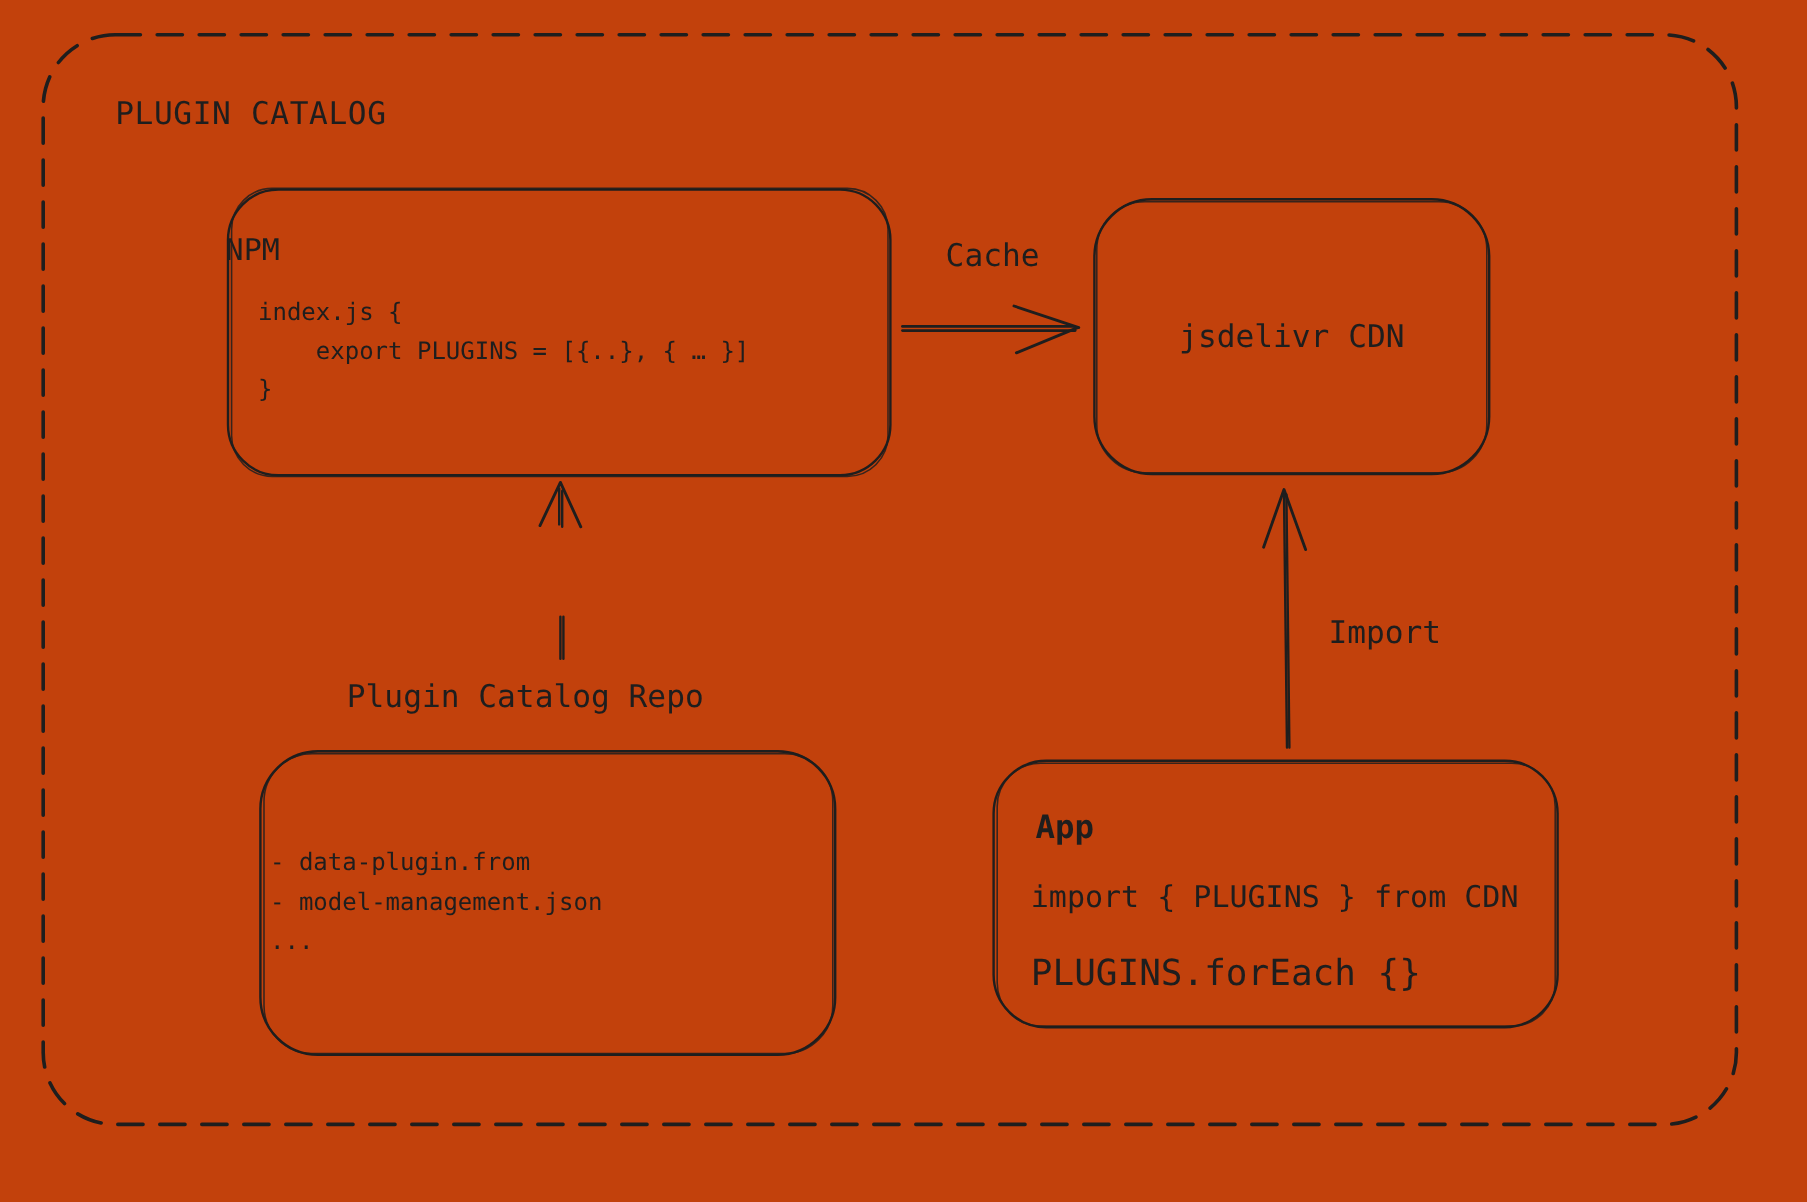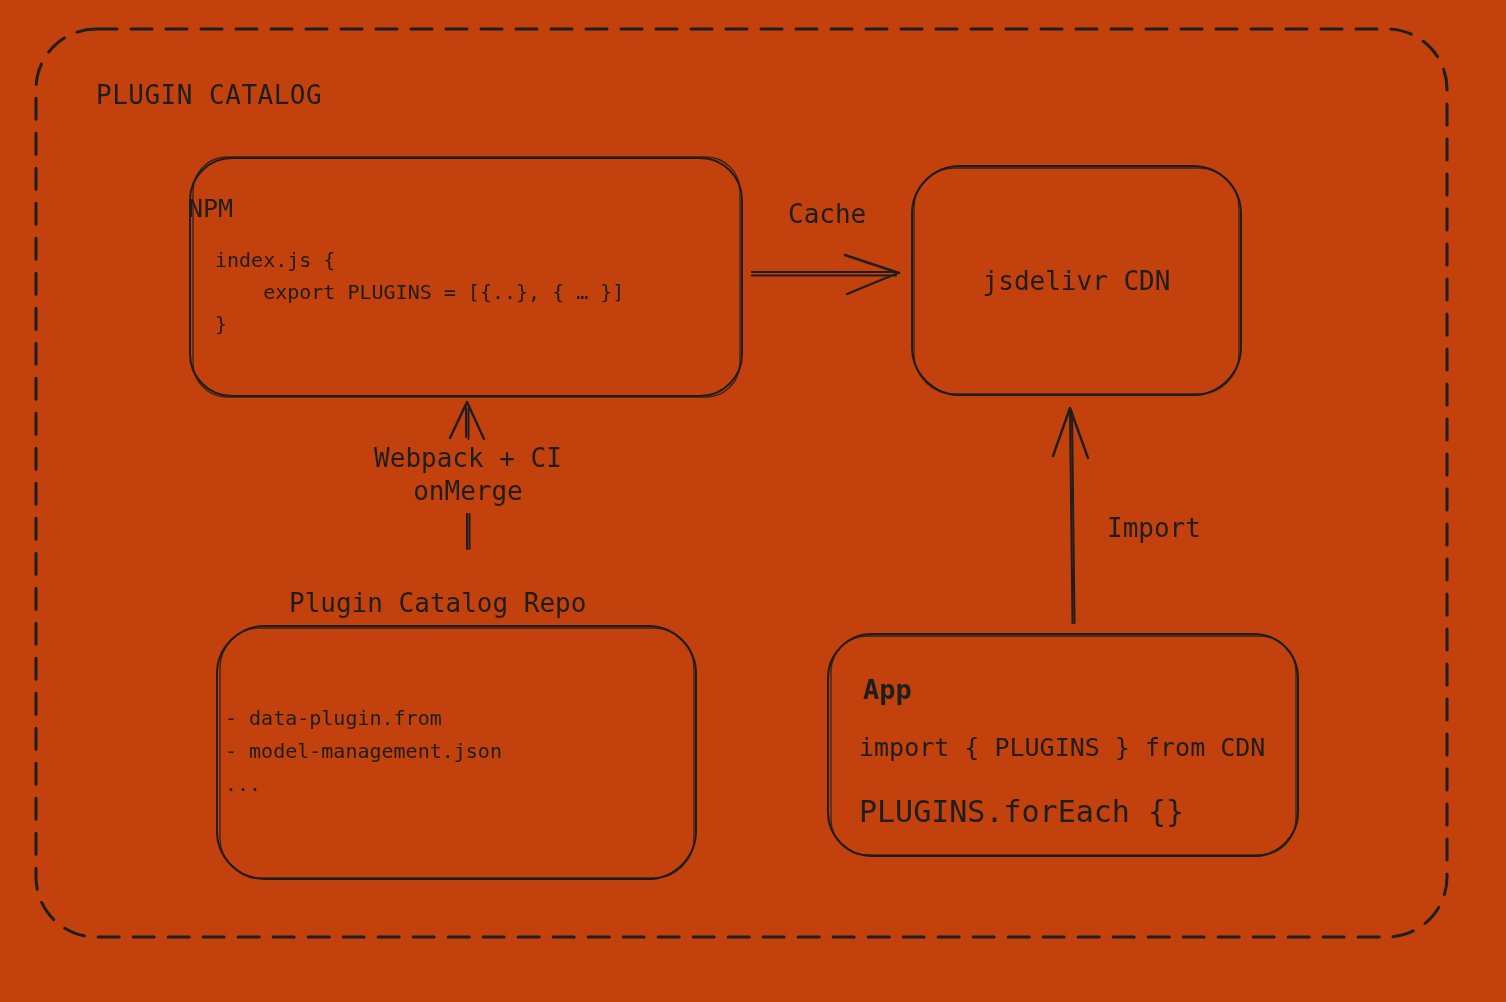--- a/index.html
+++ b/index.html
@@ -79,21 +79,21 @@
   </div>
 
   <div class="node" style="left:910px; top:164px; width:333px; height:233px;">
     <svg class="node-box-svg" width="333" height="233" viewBox="0 0 333 233">
       <rect x="2" y="2" width="329" height="229" rx="48" ry="48" stroke-width="2"></rect>
       <rect x="4" y="4" width="325" height="226" rx="40" ry="40" stroke-width="1.3" opacity="0.85"></rect>
     </svg>
     <div class="cdn-center">jsdelivr CDN</div>
   </div>
 
-  <div class="abs edge-label" style="left:289px; top:566px;margin-top:22px;">Plugin Catalog Repo</div>
+  <div class="abs edge-label" style="left:289px; top:566px;">Plugin Catalog Repo</div>
 
   <div class="node" style="left:215px; top:624px; width:483px; height:257px;">
     <svg class="node-box-svg" width="483" height="257" viewBox="0 0 483 257">
       <rect x="2" y="2" width="479" height="253" rx="48" ry="48" stroke-width="2"></rect>
       <rect x="5" y="4" width="474" height="250" rx="40" ry="40" stroke-width="1.3" opacity="0.85"></rect>
     </svg>
     <pre class="code" style="left:10px; top:78px; line-height:33px;">- data-plugin.from
 - model-management.json
 ...</pre>
   </div>
@@ -116,22 +116,20 @@
   </svg>
   <div class="abs edge-label" style="left:788px; top:199px;">Cache</div>
 
   <svg class="abs" style="left:440px; top:395px;" width="60" height="160" viewBox="0 0 60 160">
     <path d="M10 43 L27 7 L44 44" stroke-width="2.4"></path>
     <path d="M26 12 V42" stroke-width="2"></path>
     <path d="M28.5 14 V44" stroke-width="2"></path>
     <path d="M27 119 V154" stroke-width="2"></path>
     <path d="M29.5 119 V154" stroke-width="2"></path>
   </svg>
-  <div class="abs edge-label centered" style="left:340px; top:442px; width:256px;">Webpack + CI
-onMerge</div>
 
   <svg class="abs" style="left:1040px; top:400px;" width="70" height="230" viewBox="0 0 70 230">
     <path d="M13 56 L30 8 L48 58" stroke-width="2.4"></path>
     <path d="M30 12 L32.5 223" stroke-width="2"></path>
     <path d="M32 12 L34.5 223" stroke-width="2"></path>
   </svg>
   <div class="abs edge-label" style="left:1107px; top:513px;">Import</div>
 
 </div>
 

